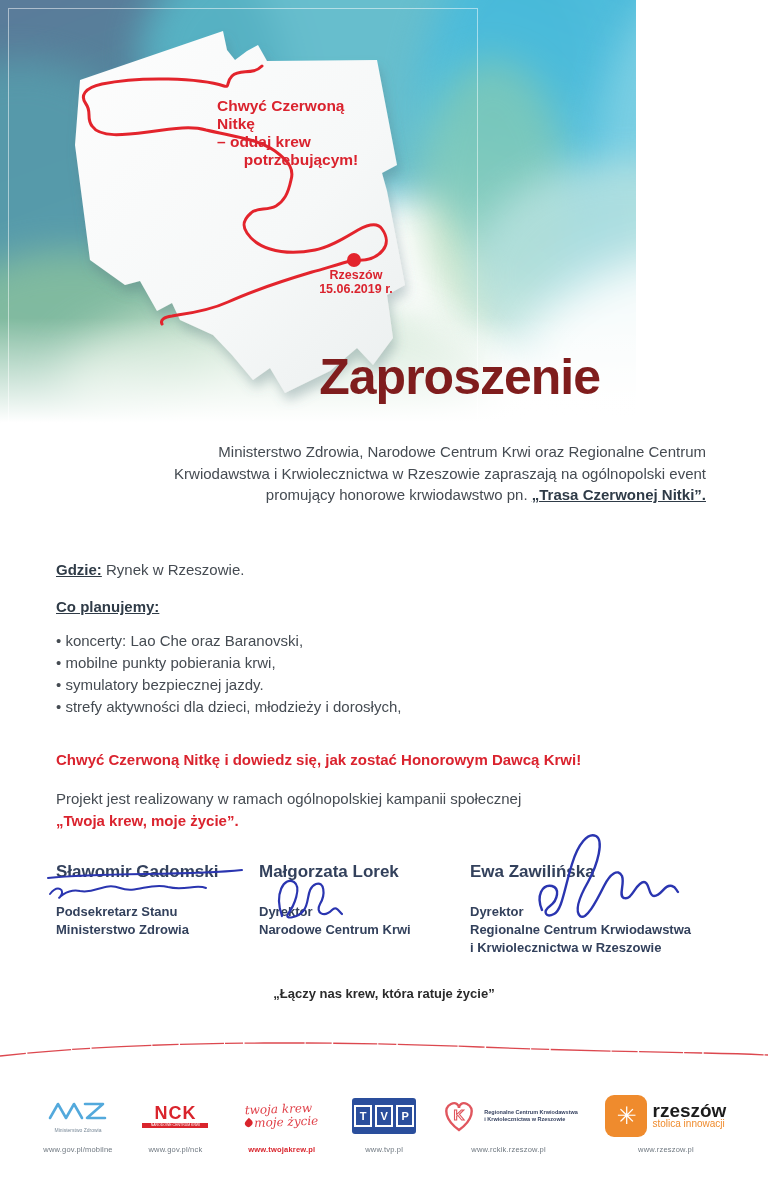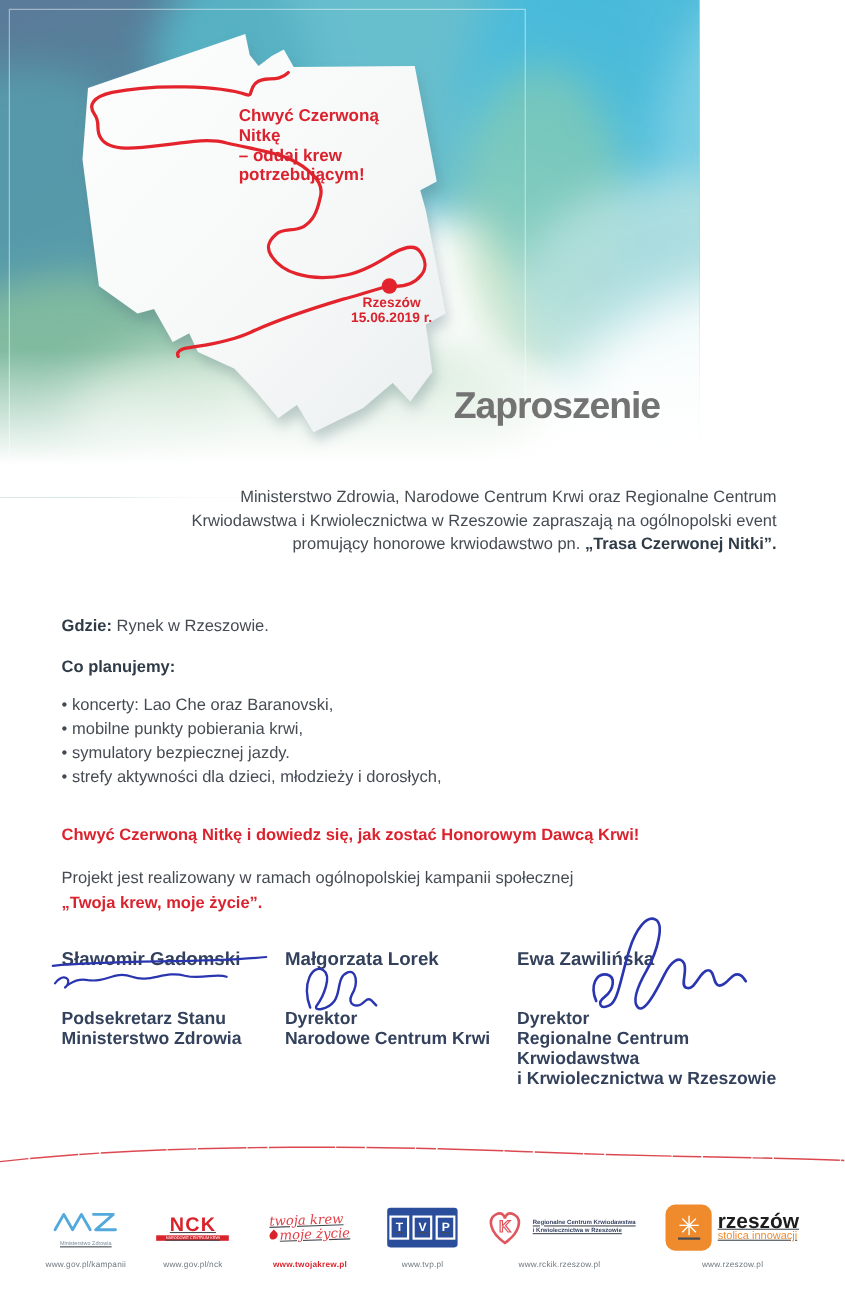--- a/index.html
+++ b/index.html
@@ -17,48 +17,48 @@
   .wc.b5{left:140px;top:-90px;width:450px;height:290px;background:#57b7c8;opacity:.9;}
   .wc.b6{left:420px;top:-110px;width:390px;height:430px;background:linear-gradient(200deg,#35b1d8 0%,#52bfdc 60%,#8fd6e6 100%);opacity:.95;}
   .wc.b7{left:600px;top:-40px;width:260px;height:390px;background:#7ed0e4;opacity:.9;}
   .wc.b8{left:470px;top:160px;width:310px;height:230px;background:#b9e2e0;opacity:.8;}
   .wc.b9{left:418px;top:60px;width:150px;height:270px;background:#9ccf9f;opacity:.5;}
   .wc.b10{left:520px;top:250px;width:390px;height:240px;background:#ffffff;opacity:.9;filter:blur(24px);}
   .wc-fade{position:absolute;left:0;top:318px;width:768px;height:134px;background:linear-gradient(180deg,rgba(255,255,255,0) 0%,#ffffff 78%);}
   #frame{position:absolute;left:8px;top:8px;width:468px;height:450px;border:1px solid rgba(255,255,255,.5);z-index:1;}
   #map-svg{position:absolute;left:40px;top:18px;z-index:2;}
   .tagline{position:absolute;left:217px;top:97px;width:168px;z-index:3;color:#da232e;font-weight:bold;font-size:15.5px;line-height:18px;}
-  .tagline .t3{text-align:left;}
+  .tagline .t3{text-align:center;}
   .map-city{position:absolute;left:305px;top:268px;width:102px;z-index:3;text-align:center;color:#da232e;font-weight:bold;font-size:12.5px;line-height:14px;}
-  .page-title{position:absolute;right:36px;top:352px;z-index:3;color:#737373;font-weight:bold;font-size:34px;line-height:1;letter-spacing:-1px;text-align:center;}
+  .page-title{position:absolute;right:36px;top:352px;z-index:3;color:#7f1d1d;font-weight:bold;font-size:50px;line-height:1;letter-spacing:-1px;text-align:center;}
   
   .blk{position:absolute;left:56px;font-size:15px;line-height:21.5px;color:#454b52;}
-  .b-strong{font-weight:bold;color:#2f3b47;}
+  .b-strong{font-weight:bold;color:#2f3b47;text-decoration:underline;}
   .red{color:#da232e;font-weight:bold;}
   #intro{top:441px;width:650px;text-align:right;}
   #kiedy{top:522px;}
   #gdzie{top:559px;}
   #plan-label{top:596px;}
   #bullets{top:630px;line-height:22px;}
   #cta{top:749px;}
   #campaign{top:788px;}
   
   .sig-col{position:absolute;top:862px;}
   .sig-col .sig-name{font-size:17px;font-weight:bold;color:#33415c;line-height:20px;}
-  .sig-col .sig-roles{margin-top:36px;font-size:16px;font-weight:bold;color:#33415c;line-height:18px;}
+  .sig-col .sig-roles{margin-top:21px;font-size:13px;font-weight:bold;color:#33415c;line-height:18px;}
   #sig-col-1{left:56px;width:200px;}
   #sig-col-2{left:259px;width:205px;}
   #sig-col-3{left:470px;width:250px;}
   .sig-svg{position:absolute;z-index:4;}
   #quote{position:absolute;left:0;top:986px;width:768px;text-align:center;font-size:13px;font-weight:bold;color:#2b2b2b;}
   #wave{position:absolute;left:0;top:1032px;}
   
   #footer{position:absolute;left:28px;top:1090px;width:712px;display:flex;justify-content:space-between;align-items:flex-start;}
   .cell{display:flex;flex-direction:column;align-items:center;justify-content:flex-end;height:64px;}
-  .cell .art{flex:1;display:flex;align-items:center;justify-content:center;text-decoration:underline;}
+  .cell .art{flex:1;display:flex;align-items:center;justify-content:center;}
   .cell .url{font-size:7.5px;color:#6f7880;letter-spacing:.2px;margin-top:4px;}
   .cell .url.red-url{color:#d9242c;font-weight:bold;}
   
   .mz-sub{font-size:5px;color:#7a8a99;text-align:center;margin-top:1px;}
   
   .nck-word{font-size:18px;font-weight:bold;color:#d9242c;letter-spacing:1px;text-align:center;line-height:18px;}
   .nck-bar{width:66px;height:5px;background:#d9242c;color:#ffffff;font-size:3.5px;text-align:center;line-height:5px;margin-top:1px;}
   
   .tk{font-family:"DejaVu Serif",serif;font-style:italic;color:#e04048;font-size:12px;line-height:13px;transform:rotate(-2deg);text-align:left;}
   .tk .drop{display:inline-block;width:7px;height:8px;background:#d9242c;border-radius:0 50% 50% 50%;transform:rotate(45deg);margin-right:2px;}
@@ -180,38 +180,39 @@
     <div class="sig-roles">
       <div>Dyrektor</div>
       <div>Regionalne Centrum Krwiodawstwa</div>
       <div>i Krwiolecznictwa w Rzeszowie</div>
     </div>
   </div>
   <svg class="sig-svg" style="left:528px;top:830px;" width="152" height="95" viewBox="0 0 152 95">
     <path fill="none" stroke="#2a35b0" stroke-width="2.4" stroke-linecap="round" d="M14,80 C8,66 14,54 24,56 C32,58 30,70 22,76 C14,82 18,88 26,84 C34,80 36,60 44,34 C50,14 60,2 68,6 C76,10 70,34 60,52 C52,66 46,80 52,86 C58,91 68,72 76,56 C82,44 90,38 94,46 C97,54 90,66 96,68 C104,71 108,52 116,52 C122,52 120,66 126,66 C134,66 136,54 144,56 C148,57 148,60 150,62"></path>
   </svg>
 
+  <div id="quote">„Łączy nas krew, która ratuje życie”</div>
 
   <svg id="wave" width="768" height="34" viewBox="0 0 768 34">
     <path fill="none" stroke="#d8343c" stroke-width="1.3" opacity="0.9" stroke-dasharray="26 1.5 44 1 18 1.5 60 1" d="M0,24 C140,8 330,9 480,15 C600,20 700,20 768,23"></path>
   </svg>
 
   <div id="footer">
 
     <div class="cell" style="width:100px;">
       <div class="art">
         <div>
           <svg width="60" height="24" viewBox="0 0 60 24">
             <path fill="none" stroke="#53a9dc" stroke-width="2.6" stroke-linejoin="round" stroke-linecap="round" d="M2,20 L10,6 L18,20 L26,6 L34,20"></path>
             <path fill="none" stroke="#53a9dc" stroke-width="2.6" stroke-linejoin="round" stroke-linecap="round" d="M37,6 H55 L39,20 H57"></path>
           </svg>
           <div class="mz-sub">Ministerstwo Zdrowia</div>
         </div>
       </div>
-      <div class="url">www.gov.pl/kampanii</div>
+      <div class="url">www.gov.pl/mobilne</div>
     </div>
 
     <div class="cell" style="width:90px;">
       <div class="art">
         <div>
           <div class="nck-word">NCK</div>
           <div class="nck-bar">NARODOWE CENTRUM KRWI</div>
         </div>
       </div>
       <div class="url">www.gov.pl/nck</div>

